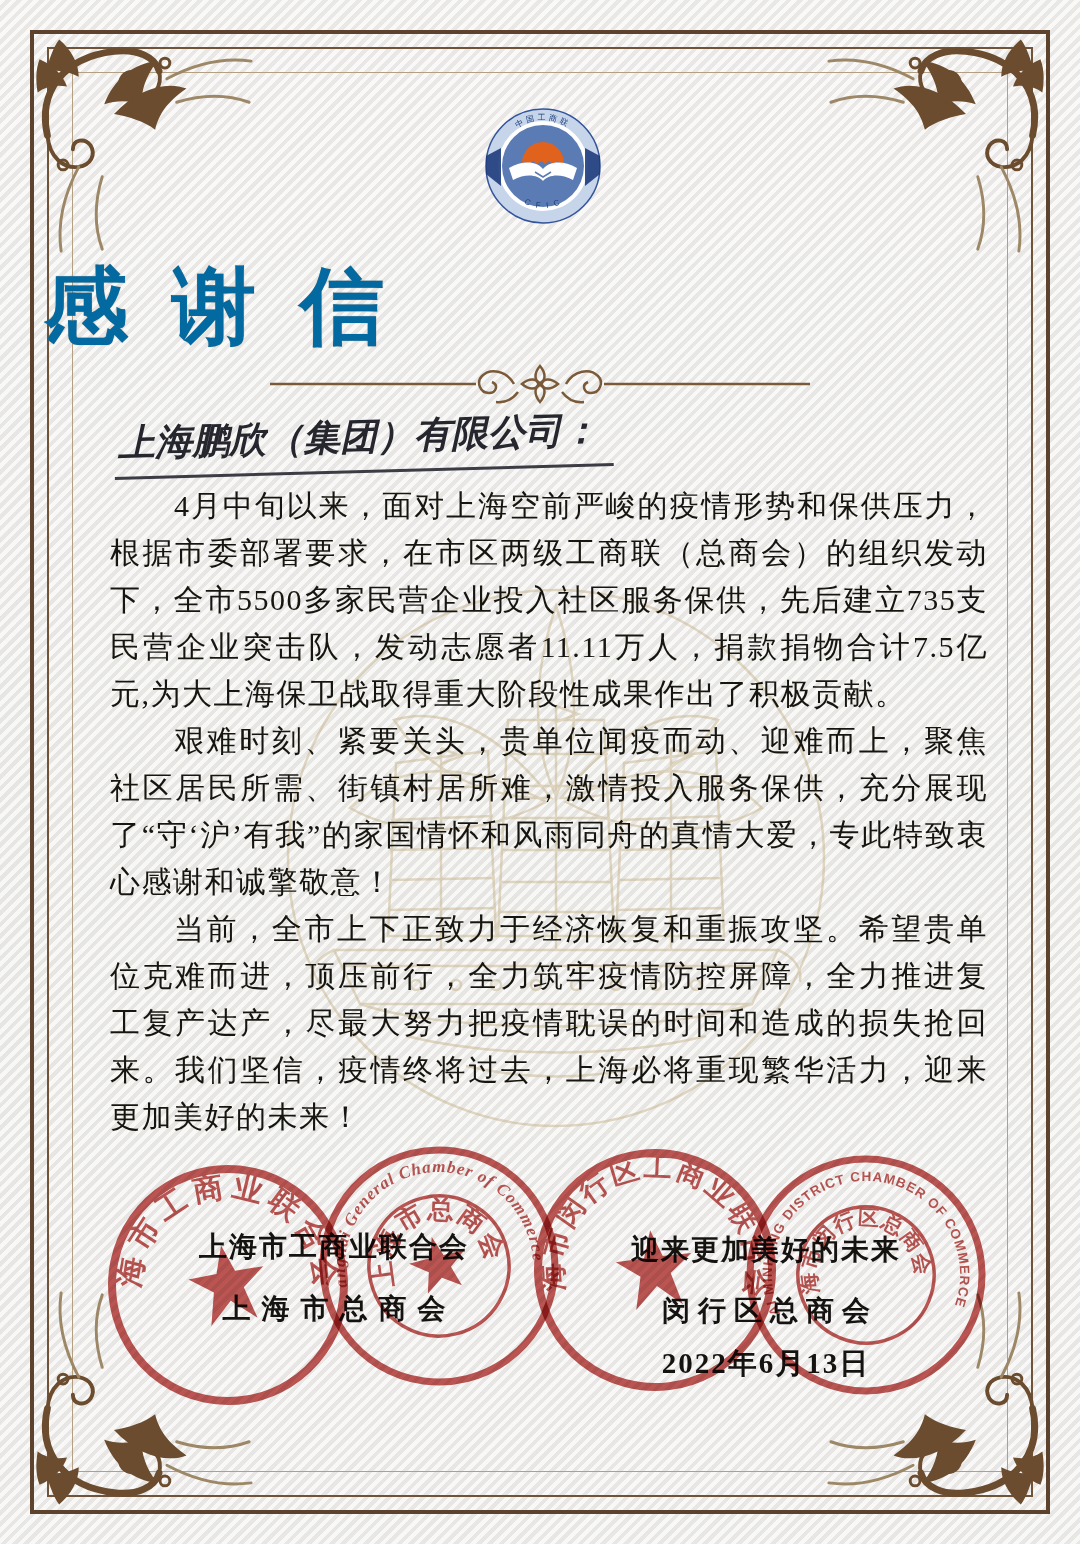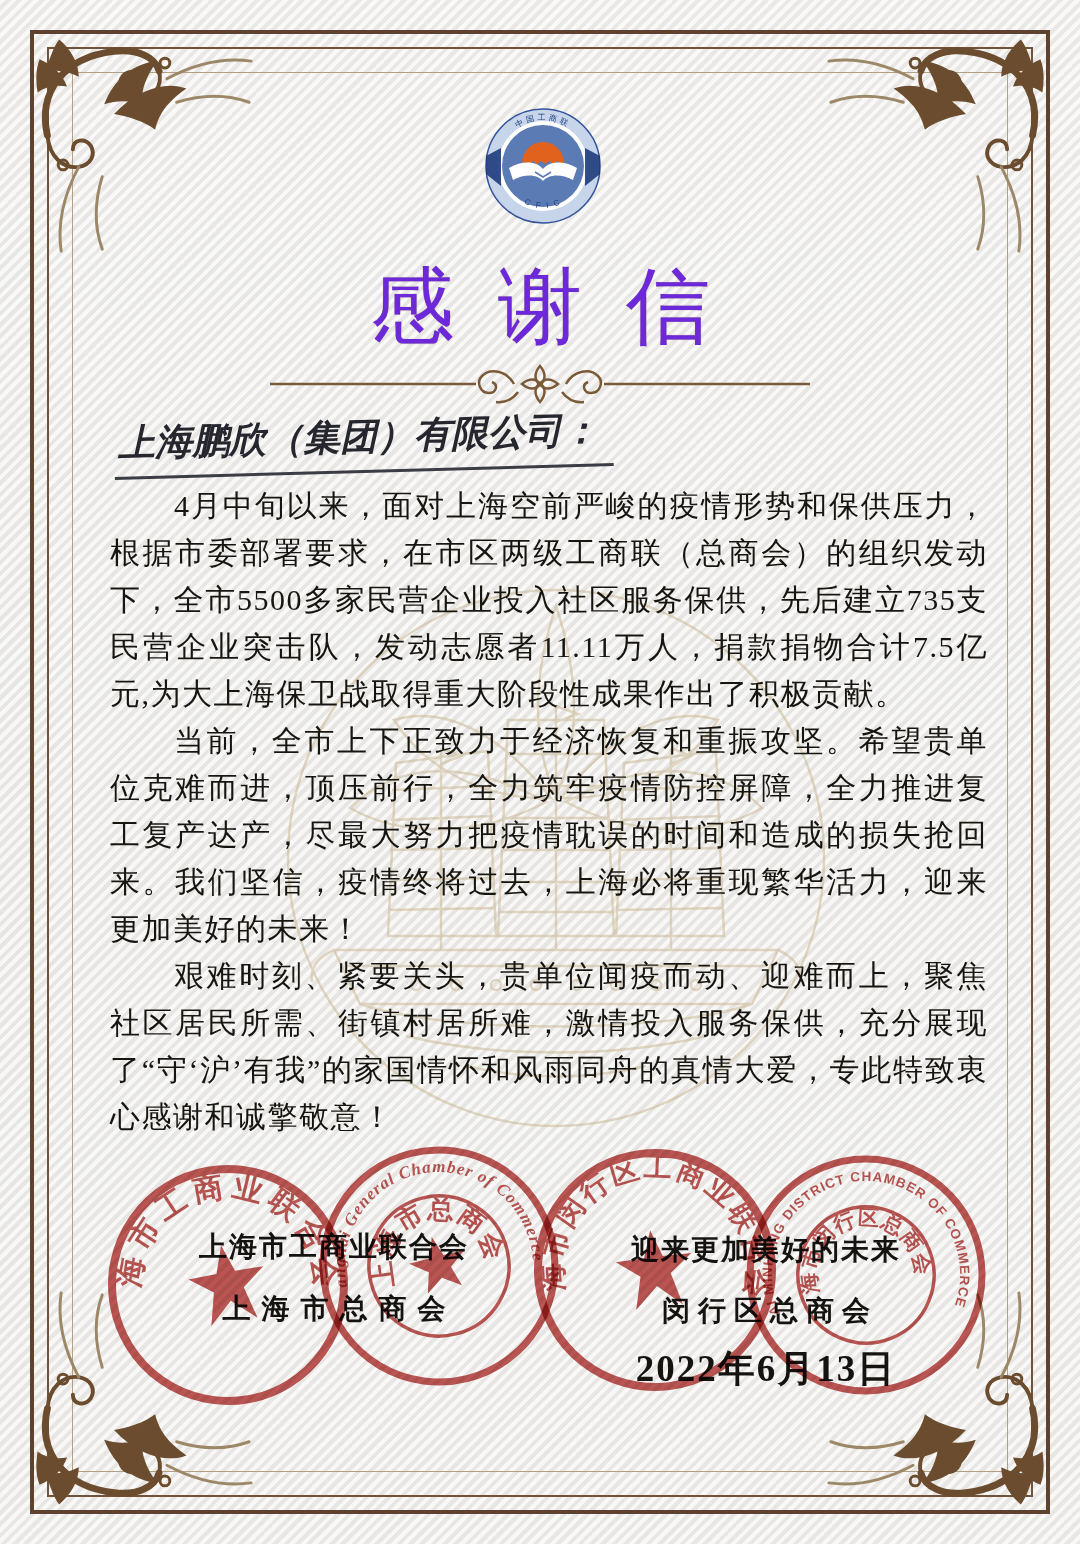--- a/index.html
+++ b/index.html
@@ -15,22 +15,22 @@
   .frame-b{position:absolute;inset:47px;border:2px solid #6f5439;z-index:1;pointer-events:none;}
   .frame-c{position:absolute;inset:72px;border:1px solid #b3a083;z-index:1;pointer-events:none;}
   .corner{position:absolute;width:235px;height:235px;z-index:1;pointer-events:none;}
   .corner.tl{top:20px;left:20px;}
   .corner.tr{top:20px;right:20px;transform:scaleX(-1);}
   .corner.bl{bottom:20px;left:20px;transform:scaleY(-1);}
   .corner.br{bottom:20px;right:20px;transform:scale(-1,-1);}
   
   .logo{position:absolute;left:483px;top:106px;width:120px;height:120px;z-index:2;}
   .title{
-    position:absolute;left:0;top:250px;width:100%;text-align:center;z-index:2;
-    font-size:84px;font-weight:400;color:#6d28d9;
+    position:absolute;left:0;top:250px;width:100%;z-index:2;
+    font-size:84px;font-weight:700;color:#0369a1;
     letter-spacing:44px;text-indent:44px;
     text-shadow:0 0 1px rgba(109,86,55,.6);
   }
   .divider{position:absolute;left:268px;top:362px;width:544px;height:44px;z-index:2;}
   
   .recipient{
     position:absolute;left:114px;top:412px;z-index:2;
     font-size:37px;font-style:italic;font-weight:600;color:#26262e;
     transform:rotate(-1.6deg);
     border-bottom:3px solid #3c3c44;padding:0 14px 8px 4px;
@@ -42,21 +42,21 @@
   }
   .body-text p{margin:0;text-indent:64px;}
   
   .watermark{position:absolute;left:246px;top:558px;width:620px;height:580px;z-index:0;opacity:.5;}
   
   .sig{position:absolute;z-index:2;color:#151310;font-weight:700;text-align:center;width:440px;}
   .sig-left-1{left:114px;top:1228px;font-size:28px;letter-spacing:2px;}
   .sig-left-2{left:114px;top:1290px;font-size:28px;letter-spacing:11px;text-indent:11px;}
   .sig-right-1{left:546px;top:1231px;font-size:28px;letter-spacing:2px;}
   .sig-right-2{left:546px;top:1292px;font-size:28px;letter-spacing:8px;text-indent:8px;}
-  .sig-date{left:546px;top:1344px;font-size:37px;letter-spacing:2px;}
+  .sig-date{left:546px;top:1344px;font-size:29px;letter-spacing:2px;}
   
   .seal{position:absolute;width:250px;height:250px;z-index:3;mix-blend-mode:multiply;opacity:.88;}
   .seal-1{left:103px;top:1160px;transform:rotate(-10deg);}
   .seal-2{left:314px;top:1141px;transform:rotate(-14deg);}
   .seal-3{left:530px;top:1145px;transform:rotate(-7deg);}
   .seal-4{left:741px;top:1150px;transform:rotate(-22deg);}
   .seal text{font-weight:700;}
   .zh-ring{font-family:"Liberation Serif","DejaVu Serif",serif;}
   .en-ring-serif{font-family:"Liberation Serif","DejaVu Serif",serif;font-style:italic;}
   .en-ring-sans{font-family:"Liberation Sans","DejaVu Sans",sans-serif;}
@@ -257,22 +257,22 @@
     <path d="M272,40 C278,33 278,26 272,21 C266,26 266,33 272,40 Z"></path>
     <path d="M254,22 C261,16 268,16 272,22 C268,28 261,28 254,22 Z"></path>
     <path d="M290,22 C283,16 276,16 272,22 C276,28 283,28 290,22 Z"></path>
   </g>
 </svg>
 
 <div class="recipient">上海鹏欣（集团）有限公司：</div>
 
 <div class="body-text">
   <p>4月中旬以来，面对上海空前严峻的疫情形势和保供压力，根据市委部署要求，在市区两级工商联（总商会）的组织发动下，全市5500多家民营企业投入社区服务保供，先后建立735支民营企业突击队，发动志愿者11.11万人，捐款捐物合计7.5亿元,为大上海保卫战取得重大阶段性成果作出了积极贡献。</p>
+  <p>艰难时刻、紧要关头，贵单位闻疫而动、迎难而上，聚焦社区居民所需、街镇村居所难，激情投入服务保供，充分展现了“守‘沪’有我”的家国情怀和风雨同舟的真情大爱，专此特致衷心感谢和诚擎敬意！</p>
   <p>当前，全市上下正致力于经济恢复和重振攻坚。希望贵单位克难而进，顶压前行，全力筑牢疫情防控屏障，全力推进复工复产达产，尽最大努力把疫情耽误的时间和造成的损失抢回来。我们坚信，疫情终将过去，上海必将重现繁华活力，迎来更加美好的未来！</p>
-  <p>艰难时刻、紧要关头，贵单位闻疫而动、迎难而上，聚焦社区居民所需、街镇村居所难，激情投入服务保供，充分展现了“守‘沪’有我”的家国情怀和风雨同舟的真情大爱，专此特致衷心感谢和诚擎敬意！</p>
 </div>
 
 <div class="sig sig-left-1">上海市工商业联合会</div>
 <div class="sig sig-left-2">上海市总商会</div>
 <div class="sig sig-right-1">迎来更加美好的未来</div>
 <div class="sig sig-right-2">闵行区总商会</div>
 <div class="sig sig-date">2022年6月13日</div>
 
 <svg class="seal seal-1" viewBox="0 0 250 250">
   <defs>

